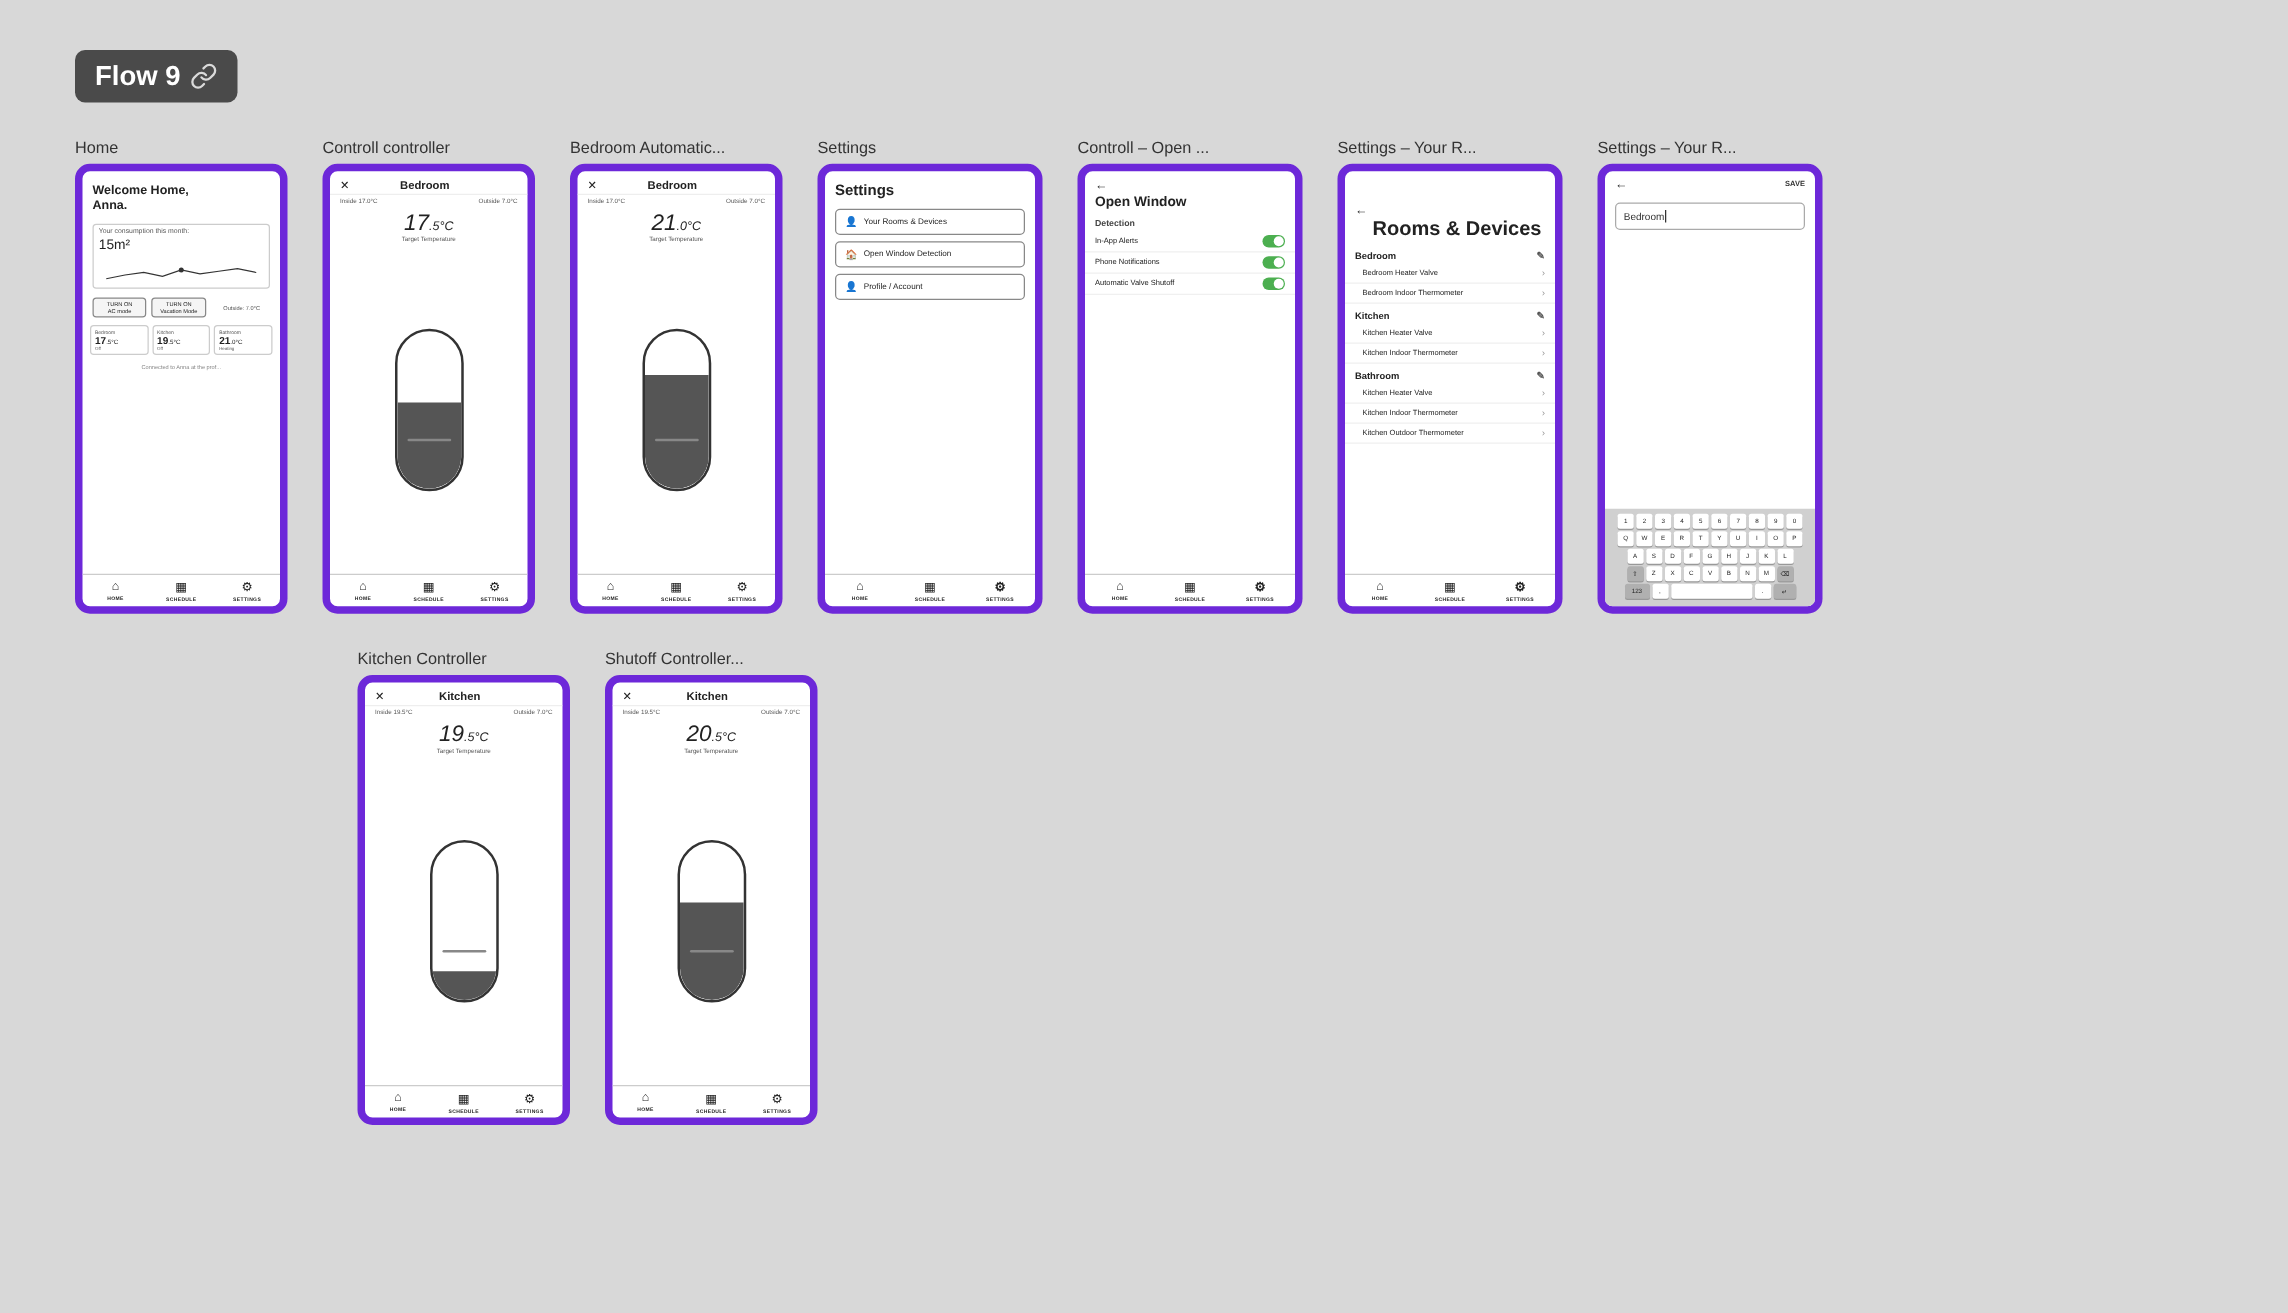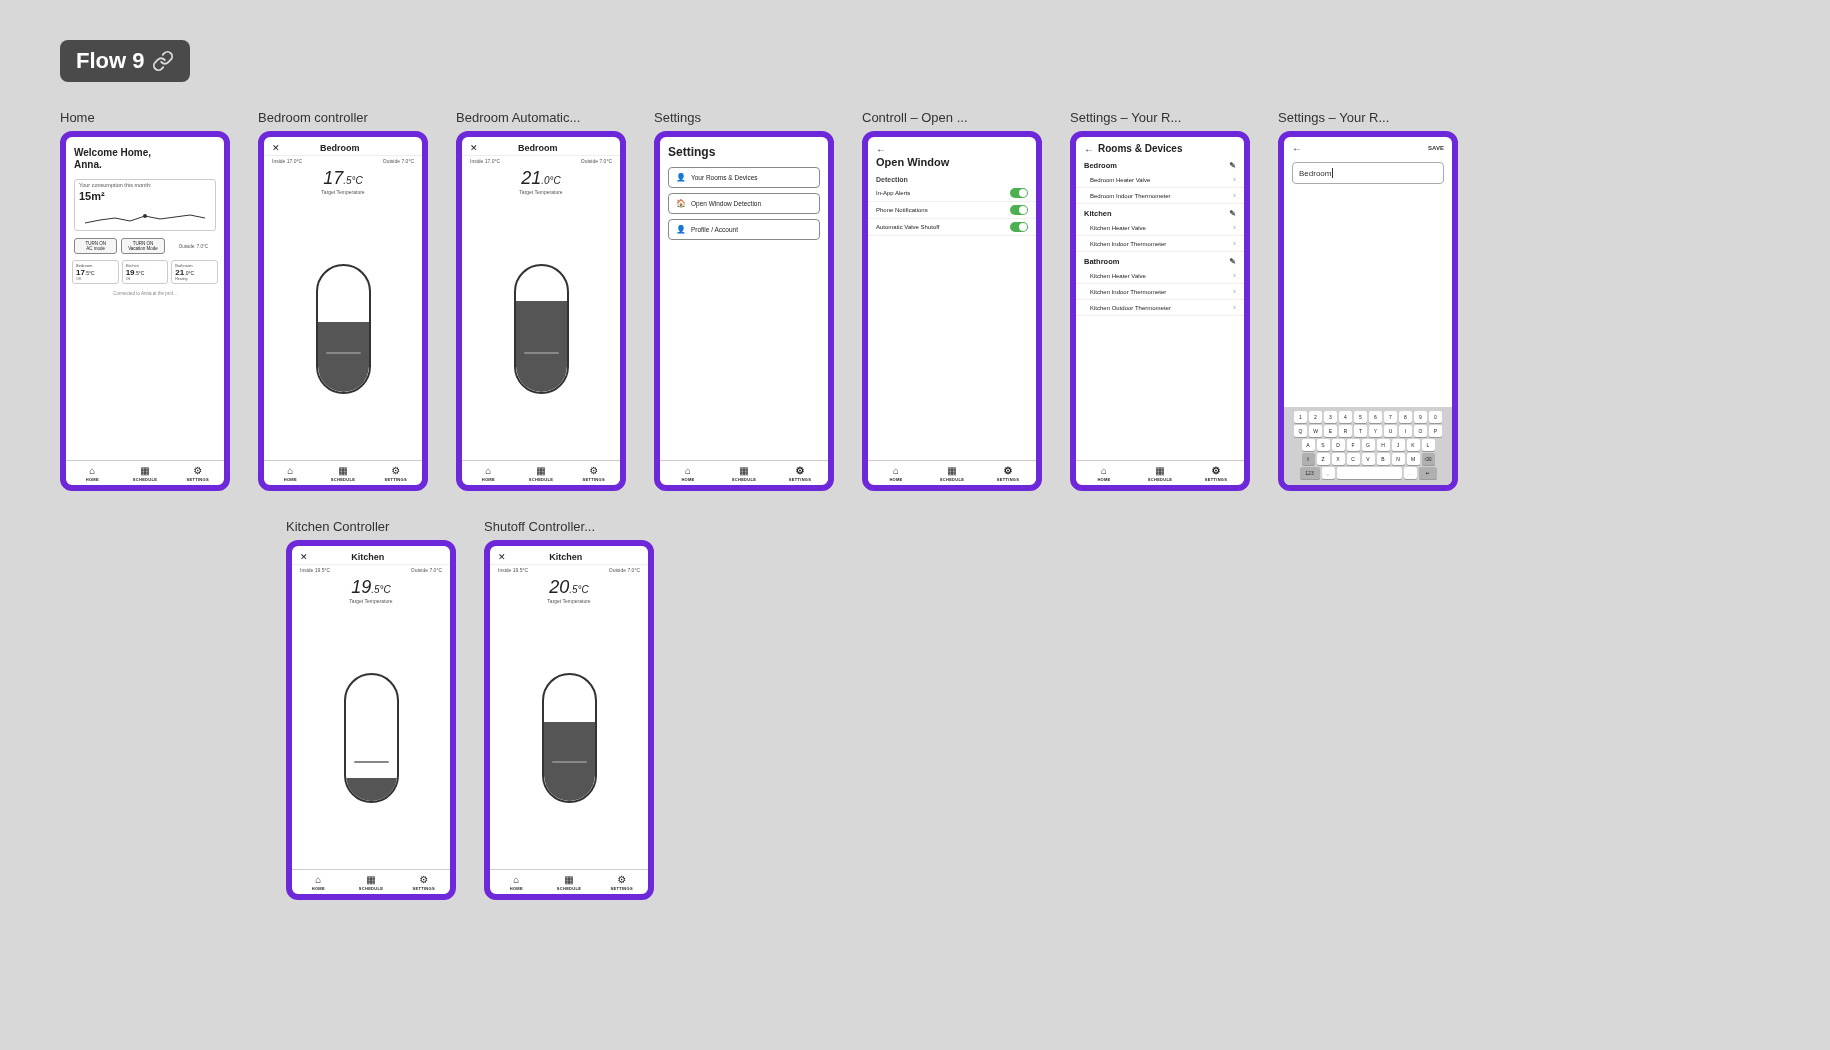--- a/index.html
+++ b/index.html
@@ -91,21 +91,21 @@
       position: relative;
       overflow: hidden;
     }
     .chart-label {
       font-size: 5.5px;
       color: #555;
       padding: 2px 4px;
     }
     .chart-value {
       font-size: 11px;
-      font-weight: 700;
+      font-weight: 400;
       padding: 0 4px;
     }
     .home-buttons {
       display: flex;
       gap: 4px;
       padding: 3px 8px;
     }
     .home-btn {
       border: 1px solid #888;
       border-radius: 3px;
@@ -315,22 +315,23 @@
     .rd-header {
       padding: 6px 8px 2px;
       display: flex;
       align-items: center;
       gap: 4px;
     }
     .rd-back {
       font-size: 10px;
     }
     .rd-title {
-      font-size: 10px;
+      font-size: 16px;
       font-weight: 700;
+      margin-top: 32px;
     }
     .rd-section {
       font-size: 7.5px;
       font-weight: 700;
       padding: 5px 8px 2px;
       display: flex;
       justify-content: space-between;
       align-items: center;
     }
     .rd-row {
@@ -482,21 +483,21 @@
           <div class="nav-item">
             <span class="nav-icon">⚙</span>
             <span class="nav-label">SETTINGS</span>
           </div>
         </div>
       </div>
     </div>
   </div>
 
   <div class="screen-wrapper">
-    <span class="screen-label">Bedroom controller</span>
+    <span class="screen-label">Controll controller</span>
     <div class="screen-frame phone-screen">
       <div class="screen-content">
         <div class="controller-header">
           <span class="close-btn">✕</span>
           <span class="controller-title">Bedroom</span>
           <span style="width:14px;"></span>
         </div>
         <div class="temp-info">
           <span>Inside 17.0°C</span>
           <span>Outside 7.0°C</span>

